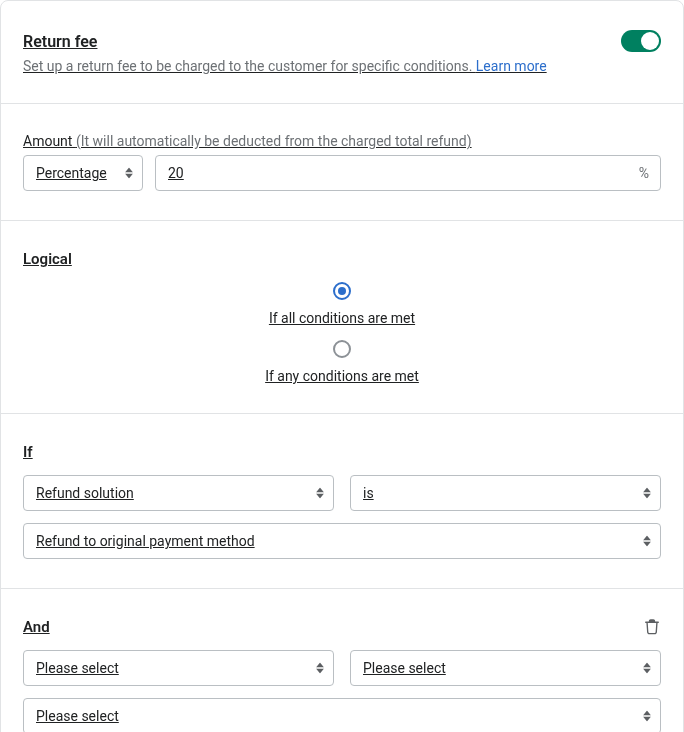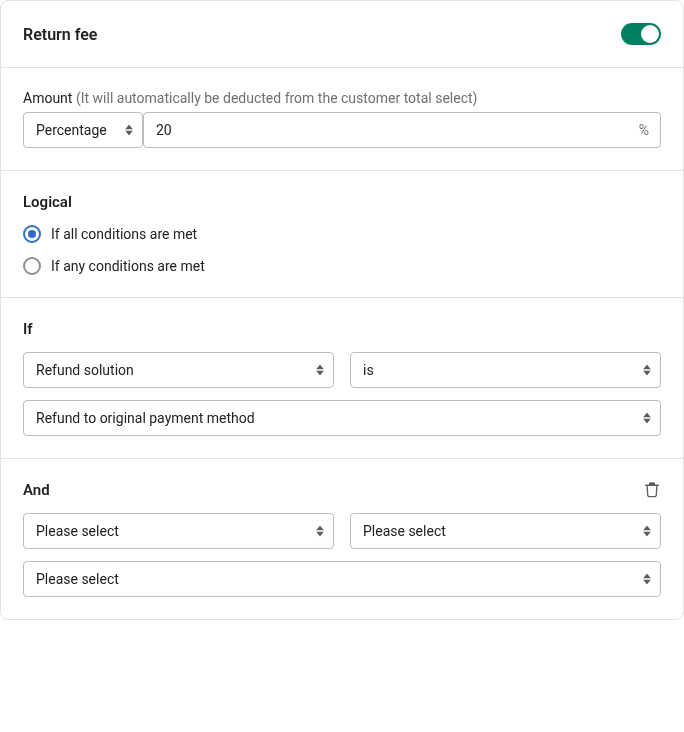--- a/index.html
+++ b/index.html
@@ -13,22 +13,23 @@
       color: #202223;
       font-size: 14px;
     }
     .card {
       width: 684px;
       border: 1px solid #e1e3e5;
       border-radius: 8px;
       background: #fff;
     }
     .section {
-      padding: 22px 22px;
+      padding: 29px 22px;
       border-bottom: 1px solid #e1e3e5;
+      text-decoration: underline;
     }
     .section:last-child {
       border-bottom: none;
     }
     .header-row {
       display: flex;
       justify-content: space-between;
       align-items: center;
     }
     .title {
@@ -66,20 +67,21 @@
     .field-label {
       font-size: 14px;
       color: #202223;
       margin-bottom: 6px;
     }
     .field-hint {
       color: #6d7175;
     }
     .amount-row {
       display: flex;
+      gap: 12px;
       margin-top: 4px;
     }
     .select-wrap {
       position: relative;
       display: flex;
       align-items: center;
     }
     .select, .input {
       height: 36px;
       border: 1px solid #babfc3;
@@ -138,20 +140,21 @@
       font-size: 15px;
       font-weight: 600;
       margin-bottom: 14px;
     }
     .radio-row {
       display: flex;
       align-items: center;
       gap: 10px;
       margin-bottom: 14px;
       cursor: pointer;
+      flex-direction: column;
     }
     .radio-row:last-child {
       margin-bottom: 0;
     }
     .radio {
       width: 18px;
       height: 18px;
       border: 2px solid #8c9196;
       border-radius: 50%;
       position: relative;
@@ -198,25 +201,28 @@
 </head>
 <body>
 
 <div class="card">
 
   <div class="section">
     <div class="header-row">
       <div class="title">Return fee</div>
       <div class="toggle"></div>
     </div>
+    <div class="subtitle">
+      <span>Set up a return fee to be charged to the customer for specific conditions. </span><span class="link">Learn more</span>
+    </div>
   </div>
 
   <div class="section">
     <div class="field-label">
-      <span>Amount </span><span class="field-hint">(It will automatically be deducted from the customer total select)</span>
+      <span>Amount </span><span class="field-hint">(It will automatically be deducted from the charged total refund)</span>
     </div>
     <div class="amount-row">
       <div class="select-wrap select-small">
         <div class="select">Percentage</div>
         <div class="sort-arrows">
           <svg width="8" height="5" viewBox="0 0 8 5">
               <path d="M4 0L8 5H0z" fill="#5c5f62"></path>
             </svg>
           <svg width="8" height="5" viewBox="0 0 8 5">
               <path d="M4 5L0 0h8z" fill="#5c5f62"></path>

